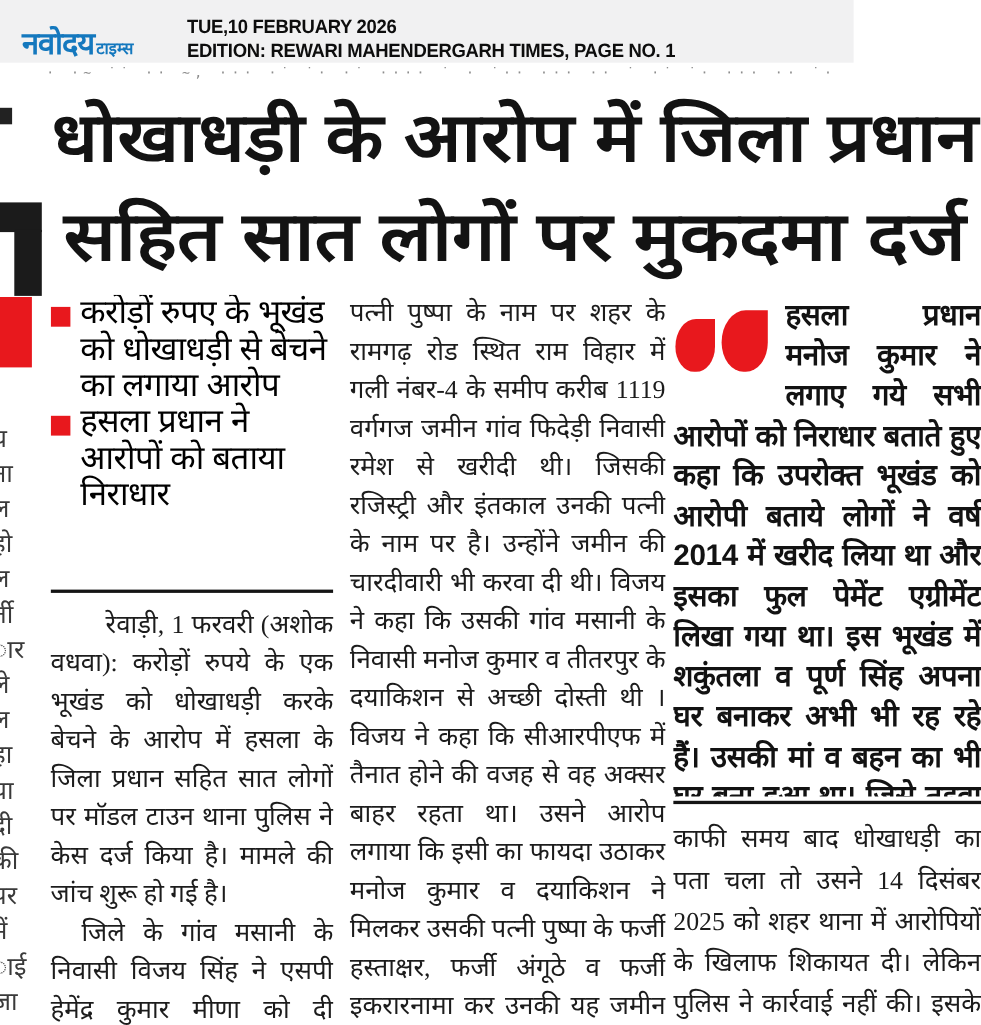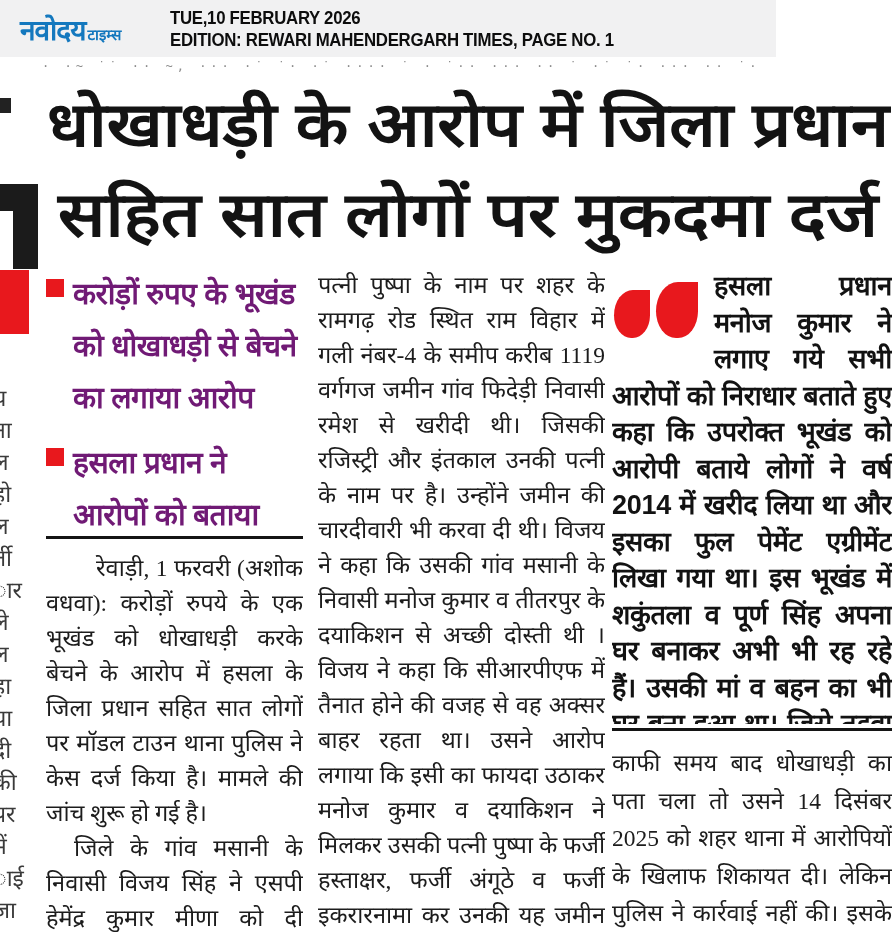--- a/index.html
+++ b/index.html
@@ -1,21 +1,21 @@
 <!DOCTYPE html>
 <html><head>
 <meta charset="utf-8">
 <style>
   html,body{margin:0;padding:0;background:#ffffff;}
   body{width:892px;height:932px;position:relative;overflow:hidden;
        font-family:"Liberation Serif","DejaVu Serif",serif;color:#1e1e1e;}
 
   
   .topbar{position:absolute;left:0;top:0;width:776px;height:57px;background:#f1f1f2;
-          display:flex;align-items:center;}
+          display:flex;align-items:flex-end;}
   .logo{margin-left:20px;width:140px;display:flex;align-items:baseline;
         font-family:"Liberation Sans","DejaVu Sans",sans-serif;}
   .logo-main{font-size:28px;font-weight:bold;color:#1478be;letter-spacing:-1px;}
   .logo-sub{font-size:15px;font-weight:bold;color:#1478be;margin-left:2px;}
   .dateblock{margin-left:10px;font-family:"Liberation Sans","DejaVu Sans",sans-serif;
              font-weight:bold;color:#0d0d0d;transform:scaleX(0.96);transform-origin:left center;}
   .date-line,.edition-line{font-size:17.5px;line-height:22px;letter-spacing:-0.3px;}
 
   
   .fragstrip{position:absolute;left:42px;top:59px;width:848px;height:13px;overflow:hidden;
@@ -42,23 +42,23 @@
   .col2{left:318px;width:287px;}
   .col3{left:612px;width:280px;}
 
   .body{font-size:23.5px;line-height:35px;text-align:justify;color:#1c1c1c;margin:0;}
   .indent1{text-indent:50px;}
   .indent2{text-indent:28px;}
 
   
   .bullets{list-style:none;margin:0;padding:0;height:262px;overflow:hidden;
            font-family:"Liberation Sans","DejaVu Sans",sans-serif;}
-  .bullets li{position:relative;padding-left:27px;font-size:30px;font-weight:bold;
-              line-height:52px;color:#701a75;letter-spacing:-0.5px;}
-  .bullets li + li{margin-top:13px;}
+  .bullets li{position:relative;padding-left:27px;font-size:30px;font-weight:normal;
+              line-height:33px;color:#000000;letter-spacing:-0.5px;}
+  .bullets li + li{margin-top:0;}
   .sq{position:absolute;left:0;top:11px;width:18px;height:18px;background:#e8181d;display:block;}
 
   .rule{border:none;border-top:3px solid #141414;margin:6px 0 12px;}
 
   
   .quotebox{position:relative;height:456px;overflow:hidden;
             font-family:"Liberation Sans","DejaVu Sans",sans-serif;
             font-size:27px;font-weight:bold;line-height:36.5px;color:#121212;
             text-align:justify;letter-spacing:-0.3px;}
   .qicon{float:left;width:94px;height:70px;position:relative;margin:4px 8px 4px 0;}

